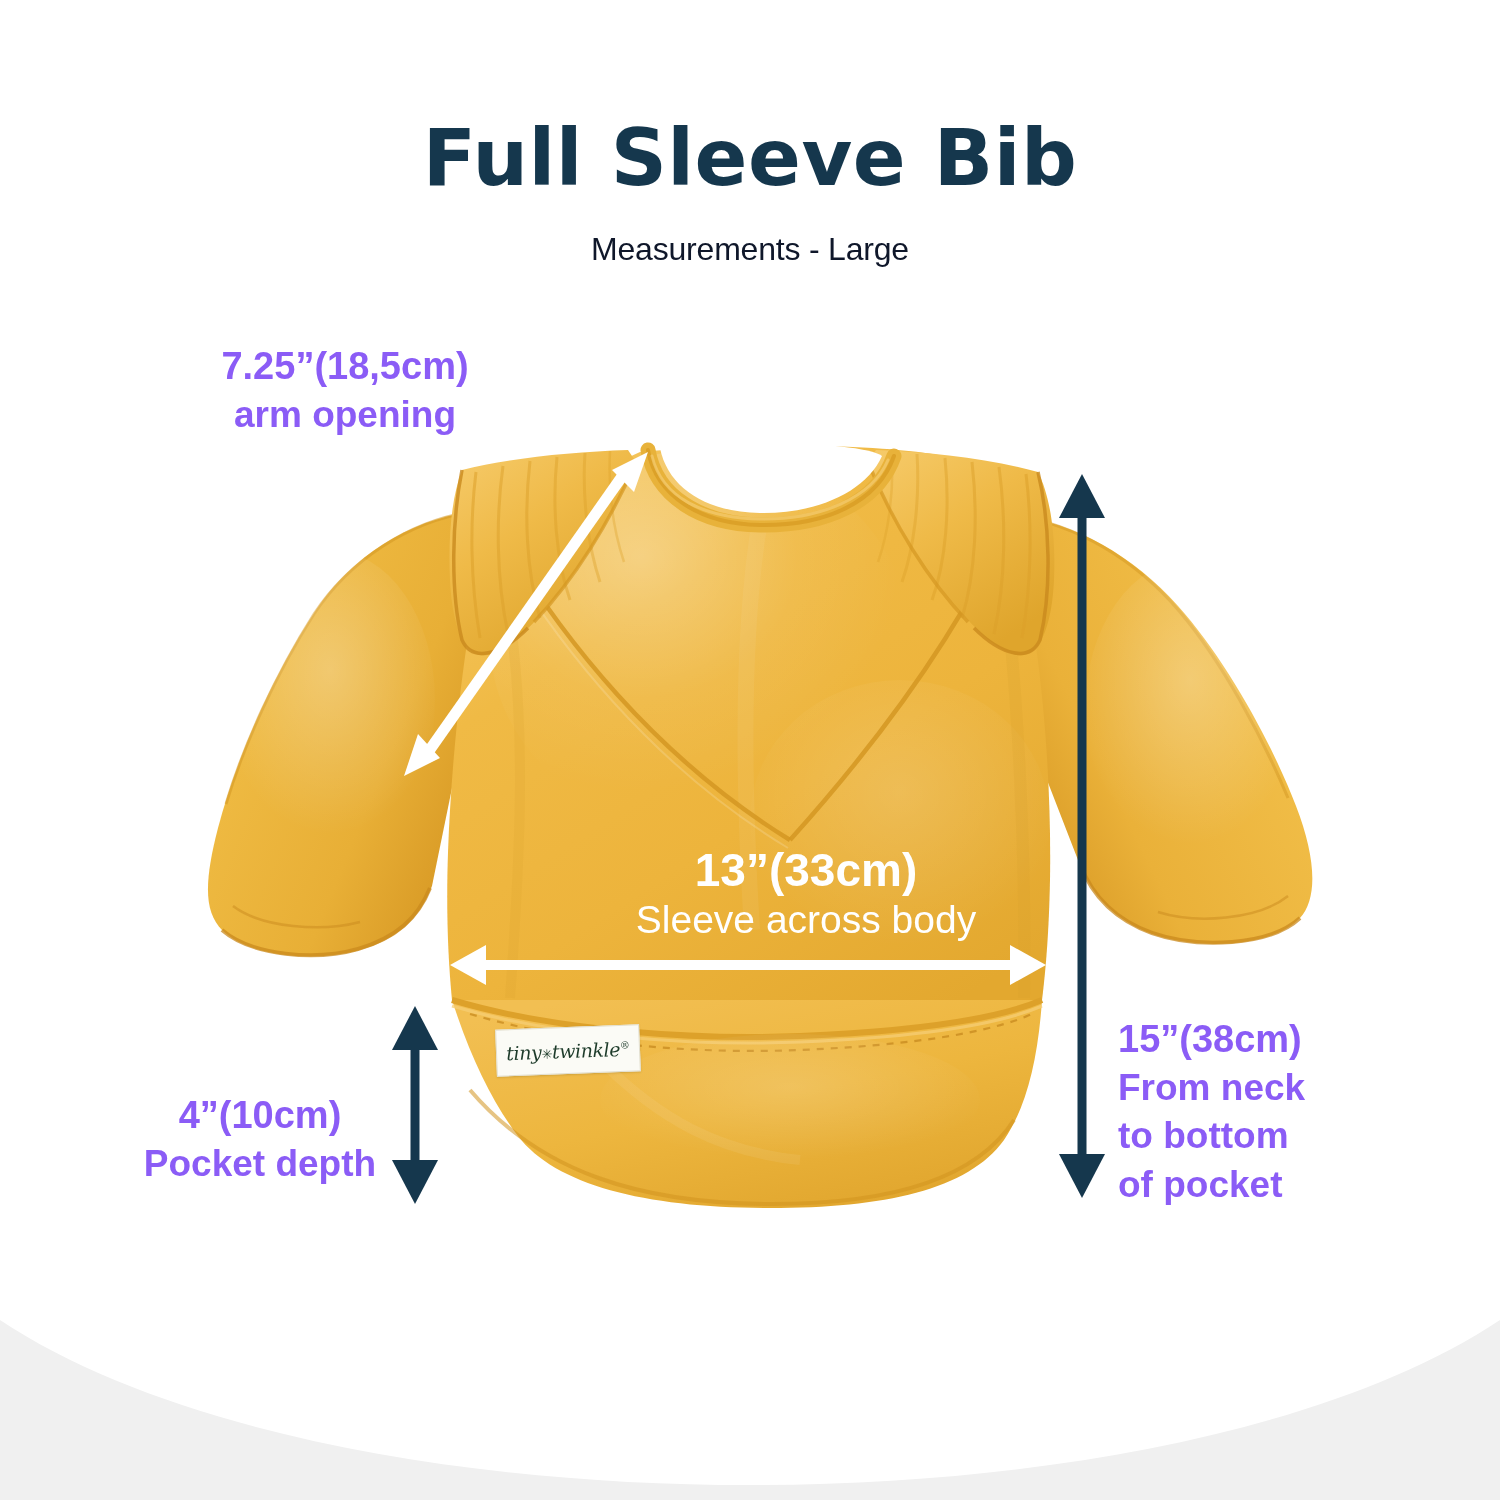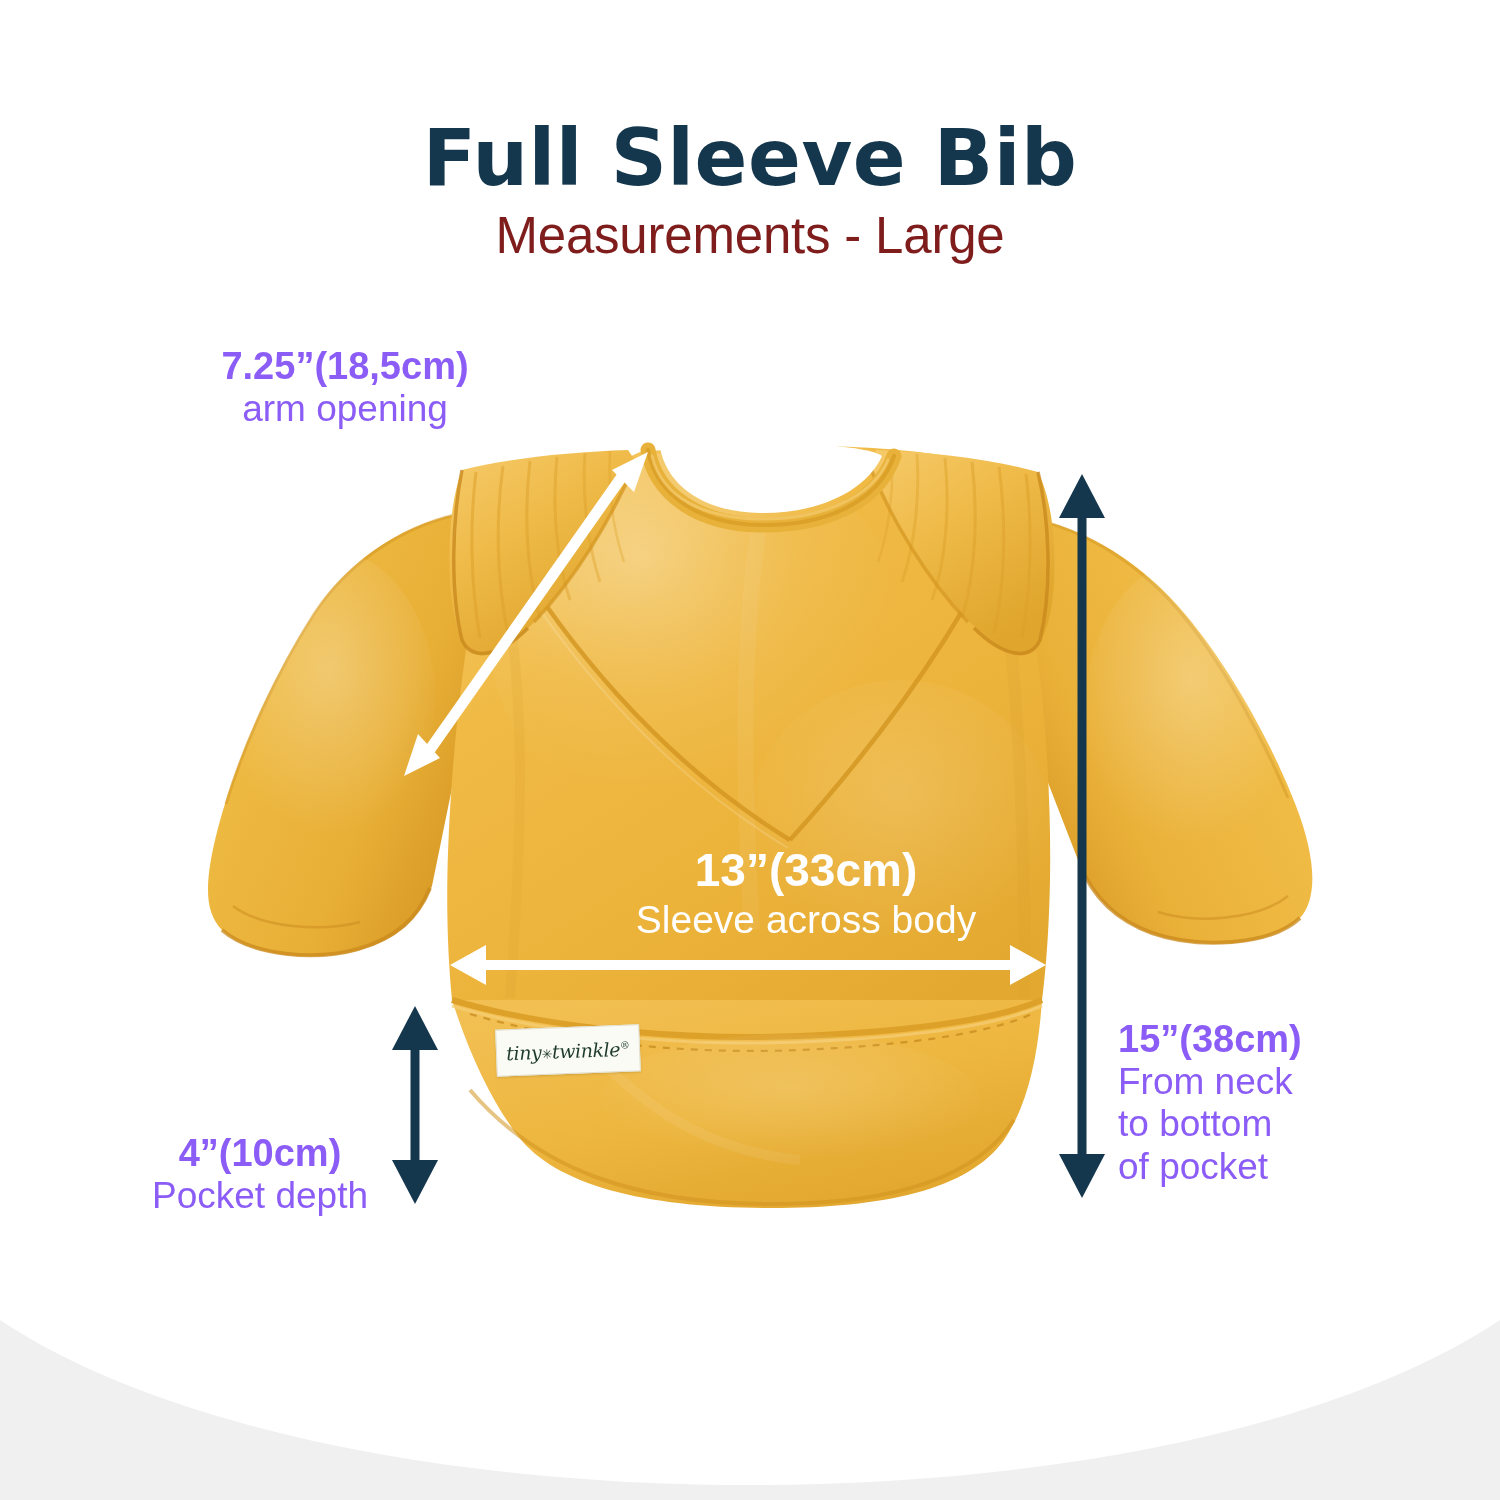--- a/index.html
+++ b/index.html
@@ -31,54 +31,55 @@
     font-family: "DejaVu Sans", sans-serif;
     font-size: 78px;
     font-weight: bold;
     color: #15374d;
     letter-spacing: 0.5px;
     line-height: 1.05;
     margin: 0;
   }
   #subtitle {
     font-family: "Liberation Sans", sans-serif;
-    font-size: 51px;
+    font-size: 32px;
     font-weight: normal;
-    color: #7f1d1d;
-    margin-top: 6px;
+    color: #0f172a;
+    margin-top: 31px;
     letter-spacing: -0.2px;
   }
 
   
   .callout {
     position: absolute;
     color: #8b5cf6;
     line-height: 1.14;
   }
   .callout .val {
     font-size: 38px;
     font-weight: bold;
     display: block;
     white-space: nowrap;
   }
   .callout .desc {
     font-size: 37px;
-    font-weight: normal;
+    font-weight: bold;
     display: block;
     white-space: nowrap;
+    margin-top: 6px;
   }
 
   #lbl-arm {
     top: 345px;
     left: 200px;
     width: 290px;
     text-align: center;
   }
   #lbl-pocket {
-    top: 1132px;
+    top: 1094px;
     left: 130px;
     width: 260px;
     text-align: center;
   }
   #lbl-neck {
     top: 1018px;
     left: 1118px;
     width: 270px;
     text-align: left;
   }

